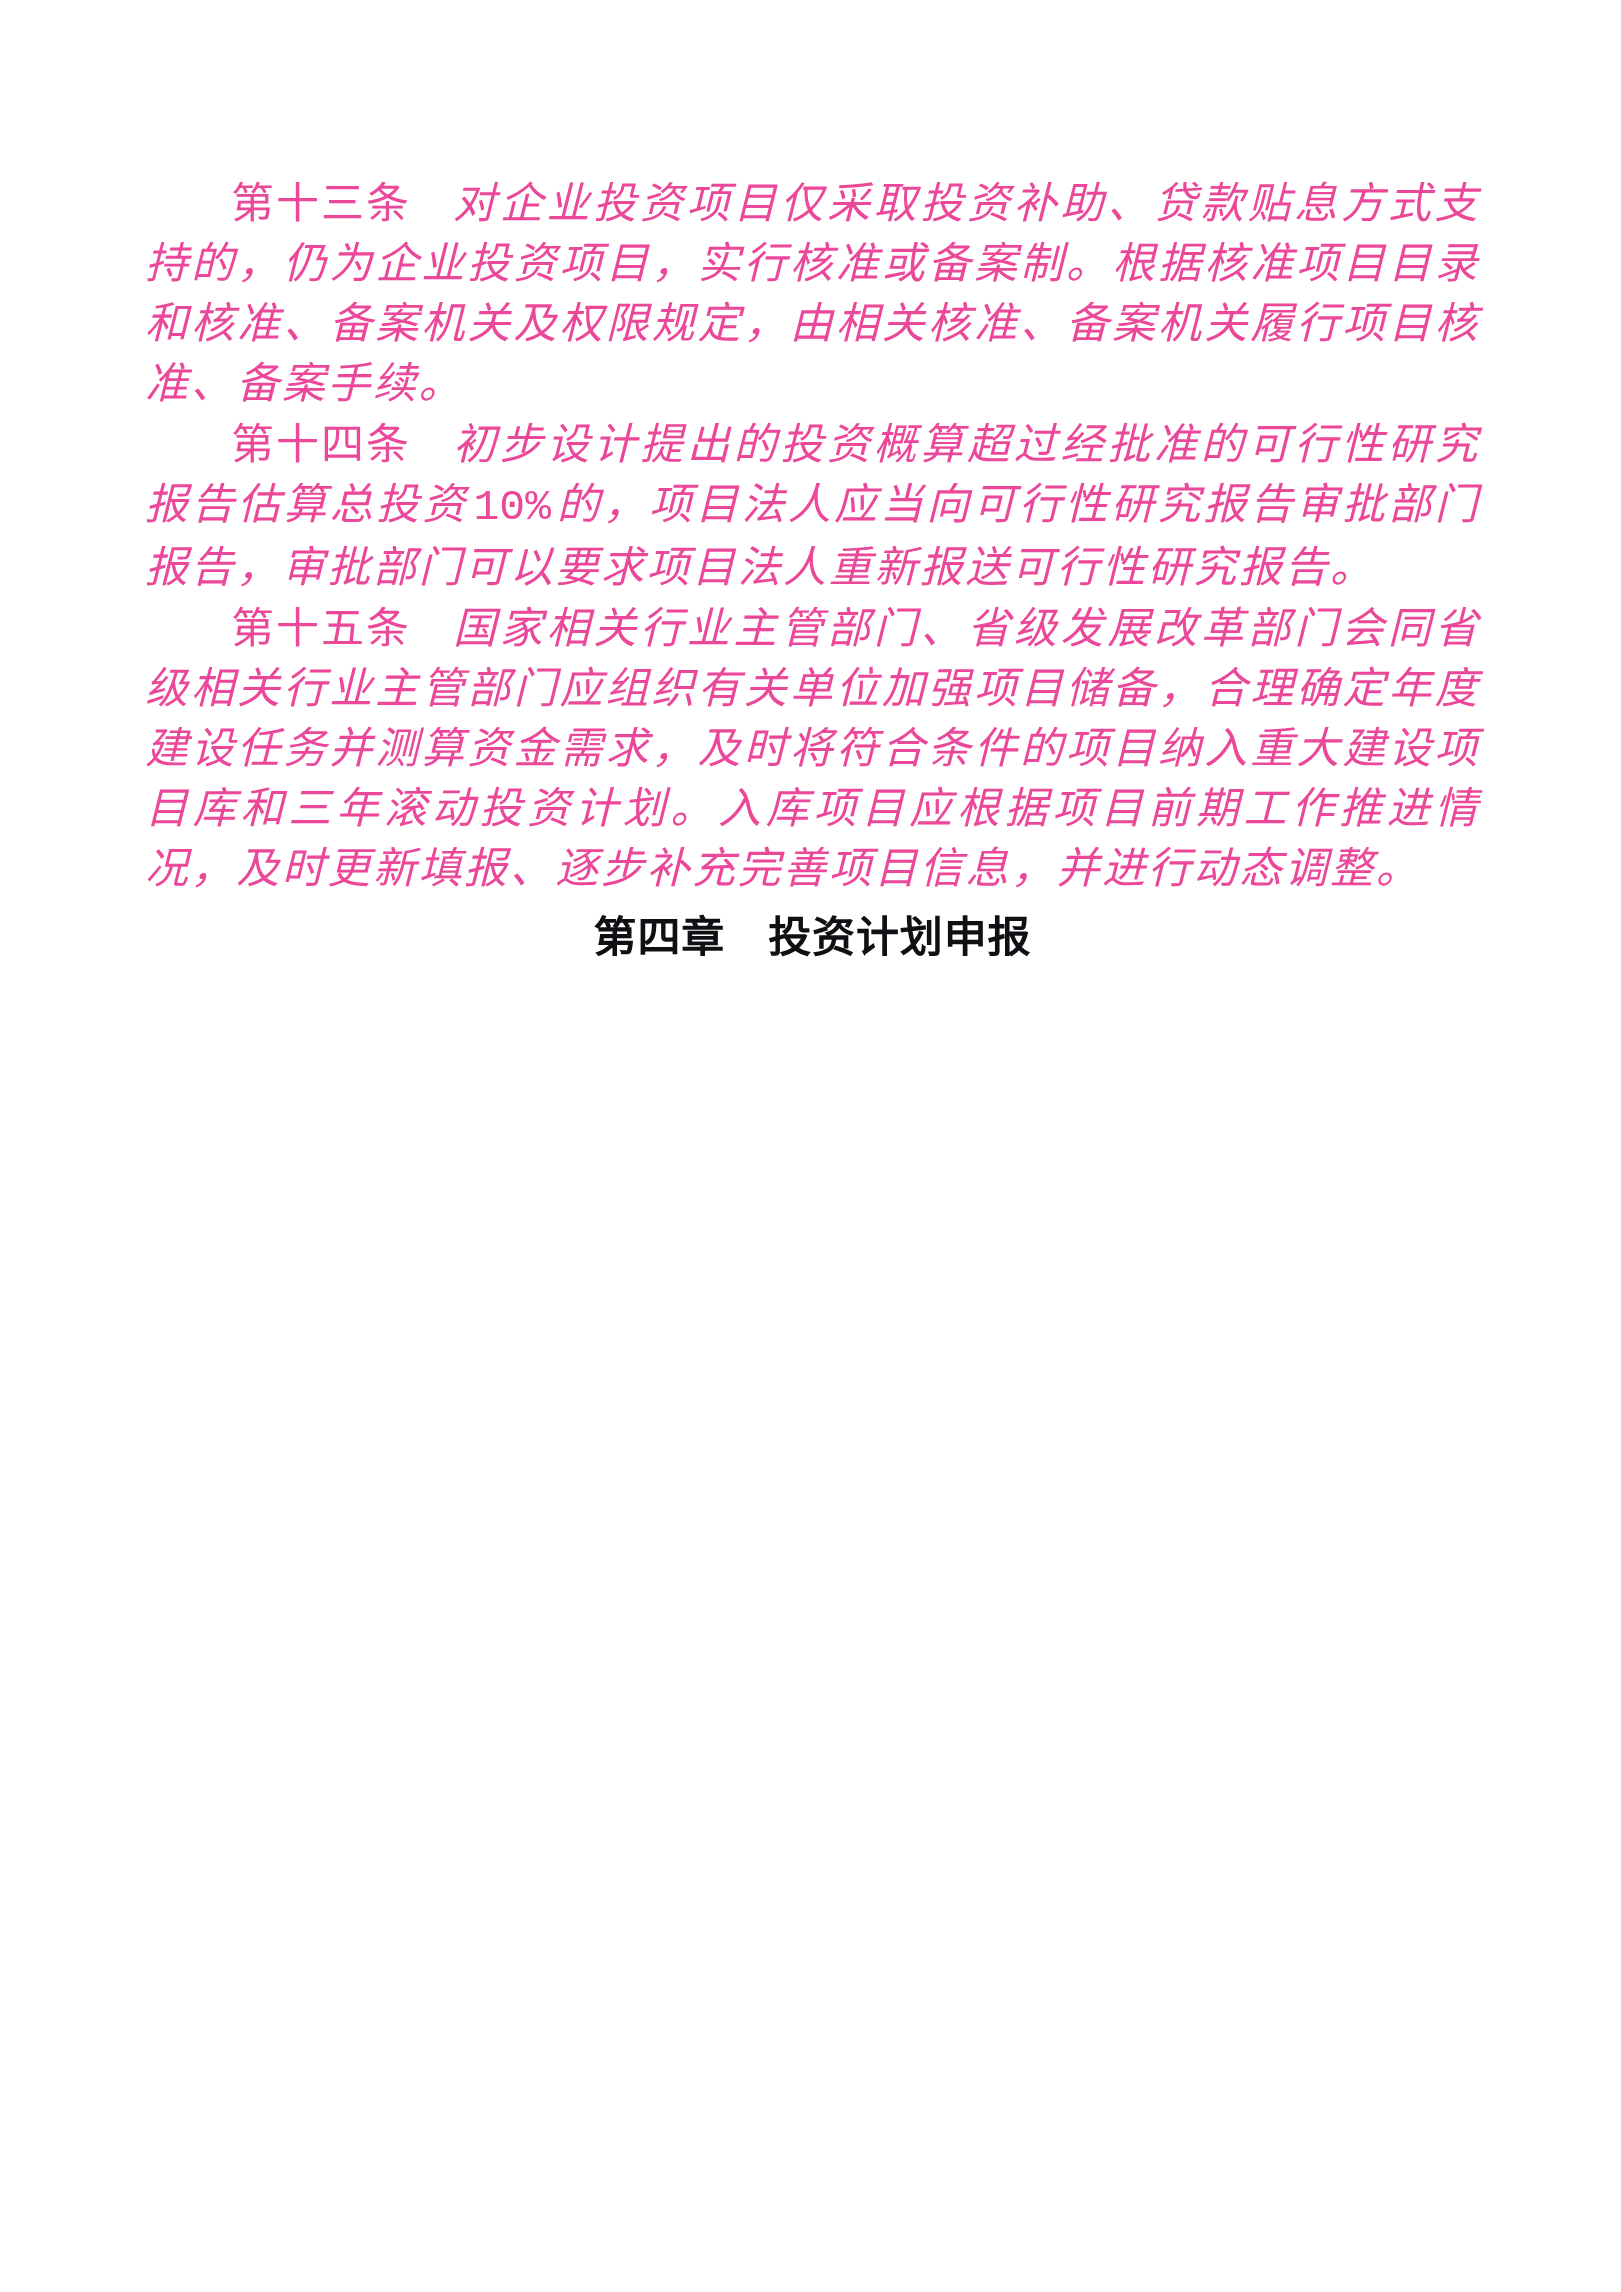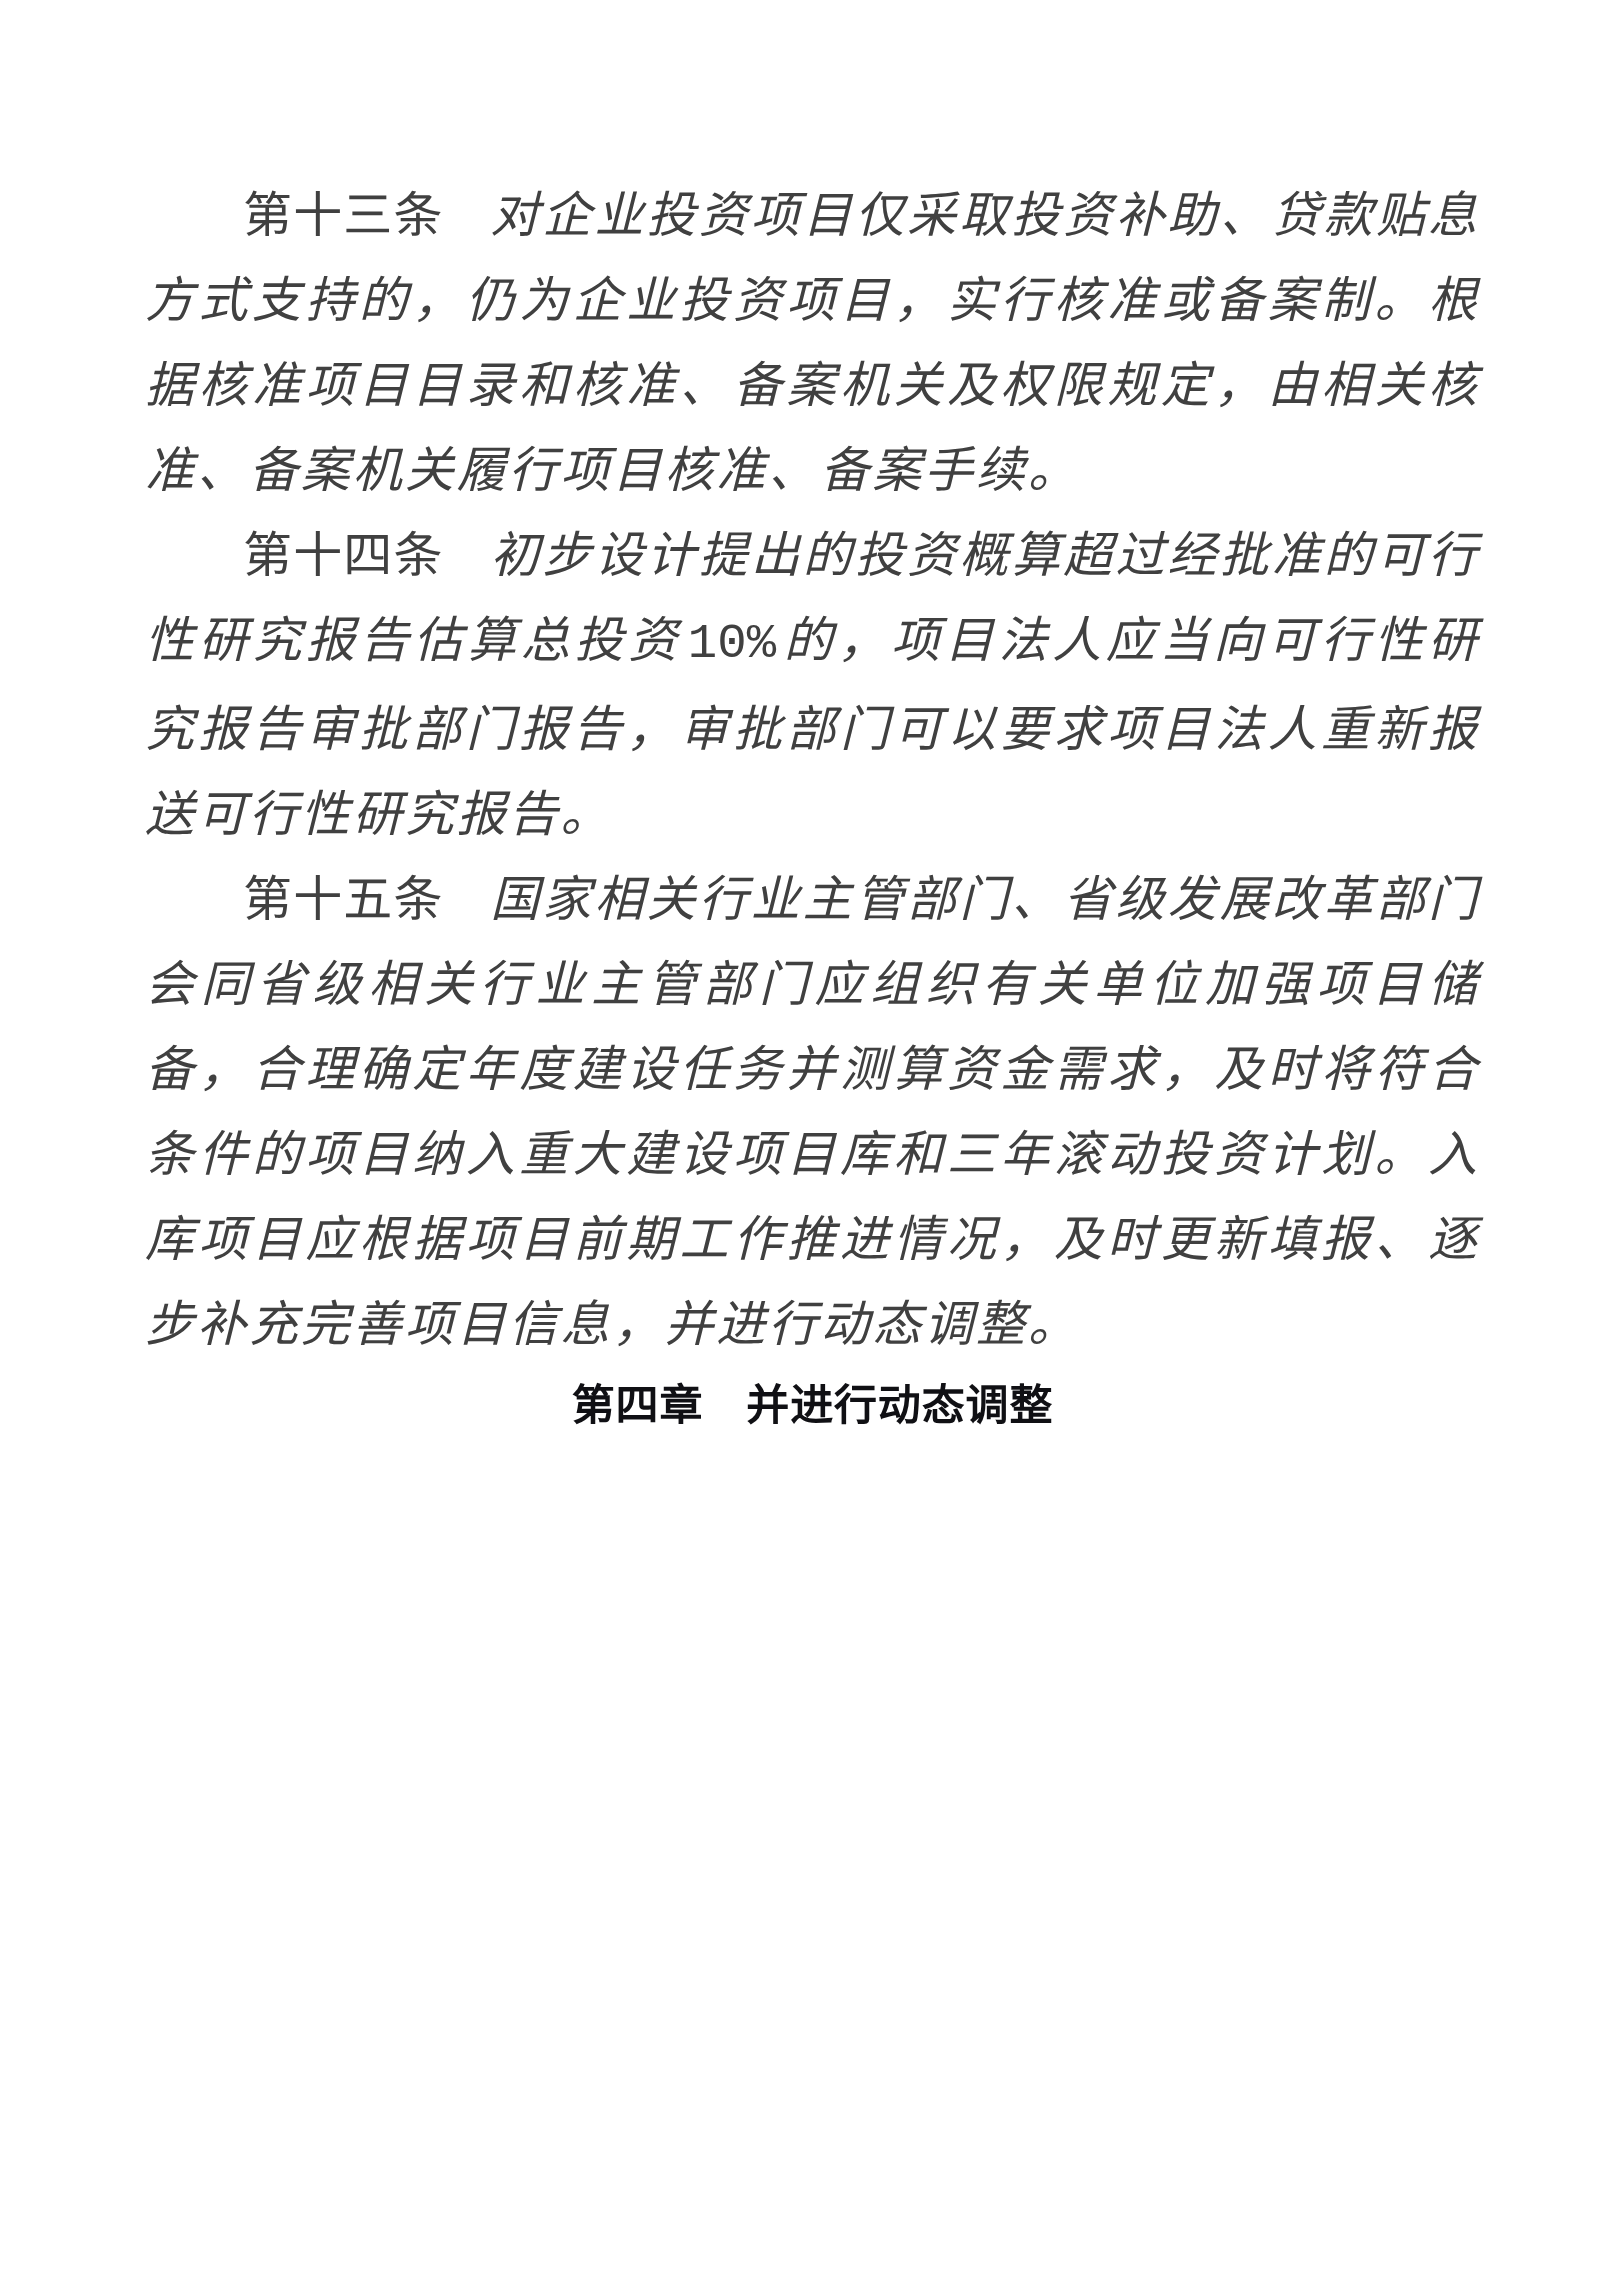--- a/index.html
+++ b/index.html
@@ -19,23 +19,23 @@
   }
   .content {
     position: absolute;
     left: 145px;
     top: 173px;
     width: 1335px;
   }
   
   .para {
     font-family: "Liberation Serif", "DejaVu Serif", serif;
-    font-size: 49px;
-    line-height: 85px;
-    color: #404040;
+    font-size: 43px;
+    line-height: 60px;
+    color: #ec4899;
     text-align: justify;
     text-justify: inter-character;
     text-indent: 2em;
     margin: 0 0 0 0;
     letter-spacing: 0.06em;
     word-break: break-all;
     font-style: italic;
     font-synthesis: style;
   }
   
@@ -77,19 +77,19 @@
 
 <div class="page">
   <div class="content">
 
     <p class="para"><span class="art-no">第十三条</span><span class="art-gap"></span><span>对企业投资项目仅采取投资补助、贷款贴息方式支持的，仍为企业投资项目，实行核准或备案制。根据核准项目目录和核准、备案机关及权限规定，由相关核准、备案机关履行项目核准、备案手续。</span></p>
 
     <p class="para"><span class="art-no">第十四条</span><span class="art-gap"></span><span>初步设计提出的投资概算超过经批准的可行性研究报告估算总投资</span><span class="num">10%</span><span>的，项目法人应当向可行性研究报告审批部门报告，审批部门可以要求项目法人重新报送可行性研究报告。</span></p>
 
     <p class="para"><span class="art-no">第十五条</span><span class="art-gap"></span><span>国家相关行业主管部门、省级发展改革部门会同省级相关行业主管部门应组织有关单位加强项目储备，合理确定年度建设任务并测算资金需求，及时将符合条件的项目纳入重大建设项目库和三年滚动投资计划。入库项目应根据项目前期工作推进情况，及时更新填报、逐步补充完善项目信息，并进行动态调整。</span></p>
 
-    <h2 class="chapter"><span>第四章</span><span class="ch-gap"></span><span>并进行动态调整</span></h2>
+    <h2 class="chapter"><span>第四章</span><span class="ch-gap"></span><span>投资计划申报</span></h2>
 
 
 
   </div>
 </div>
 
 
 </body></html>

